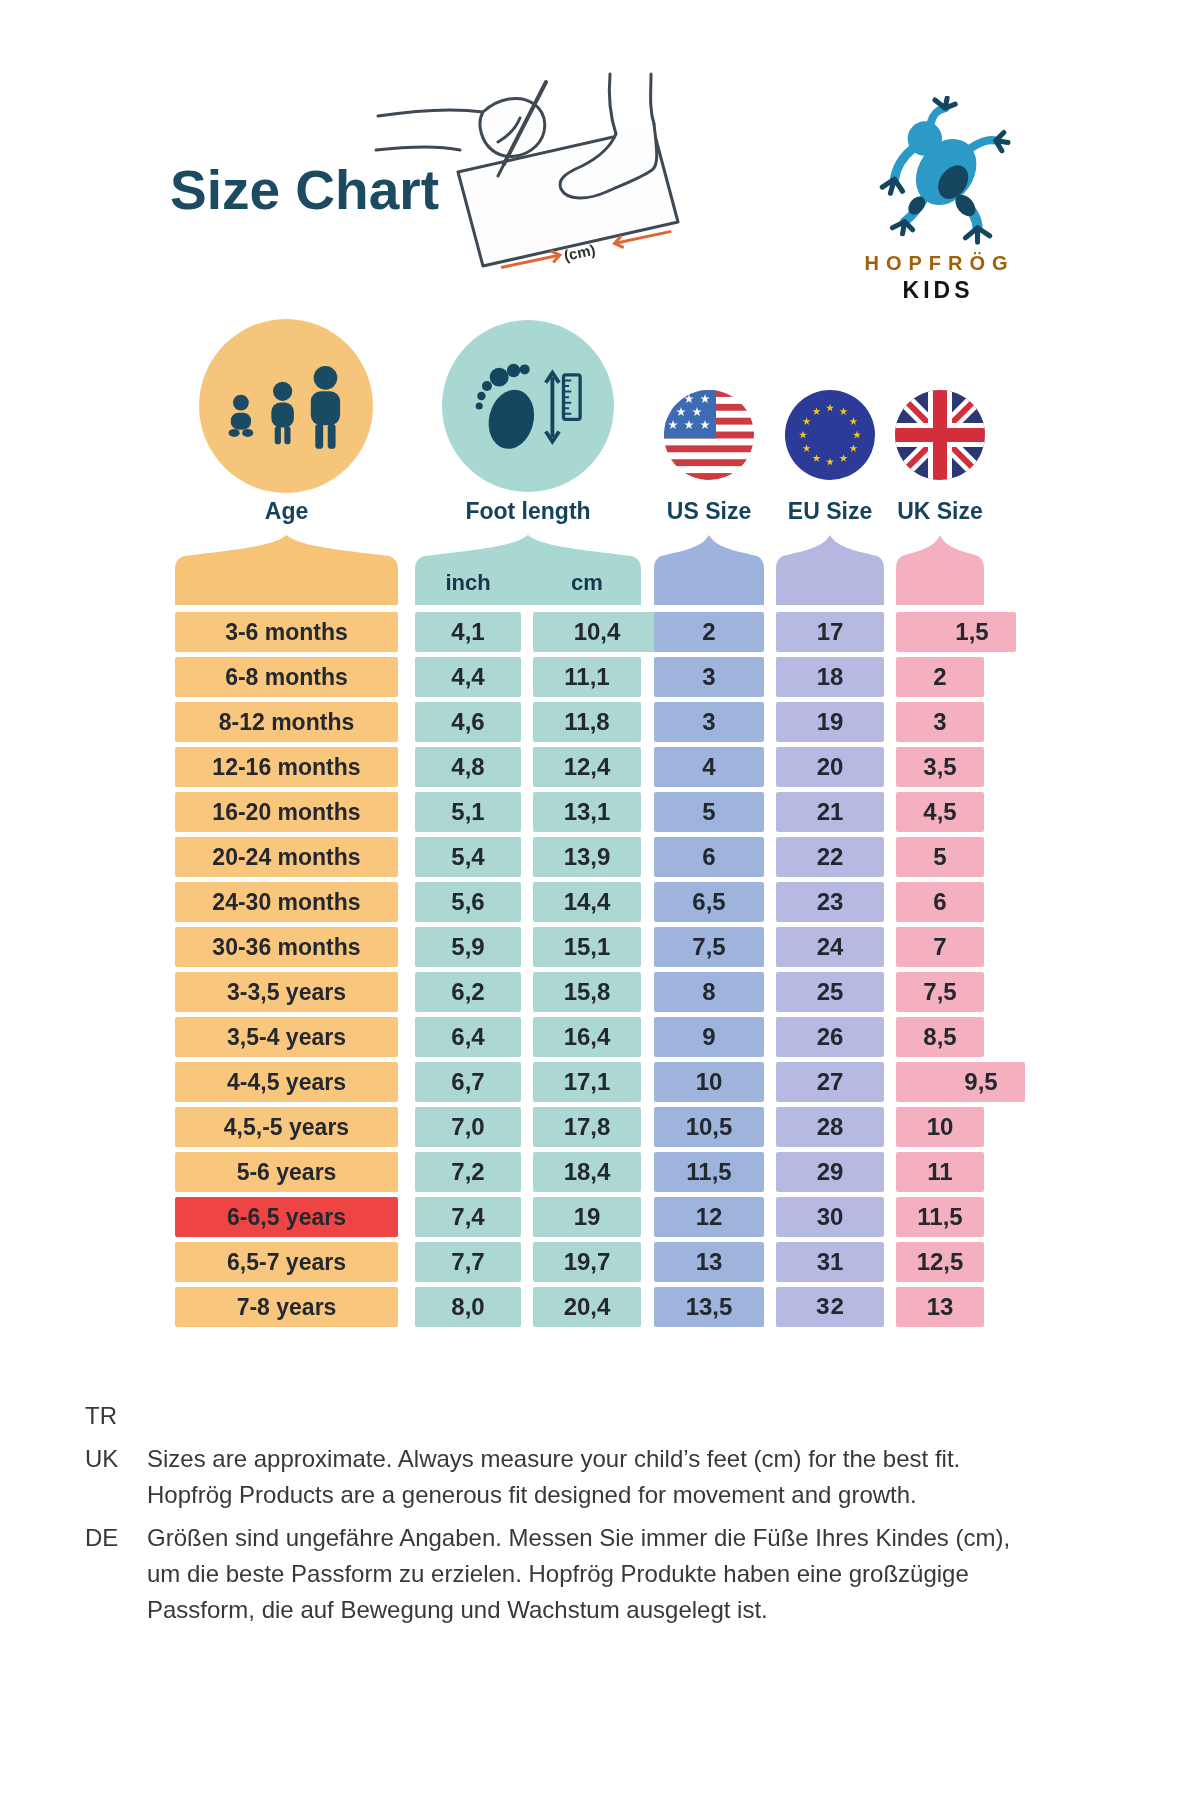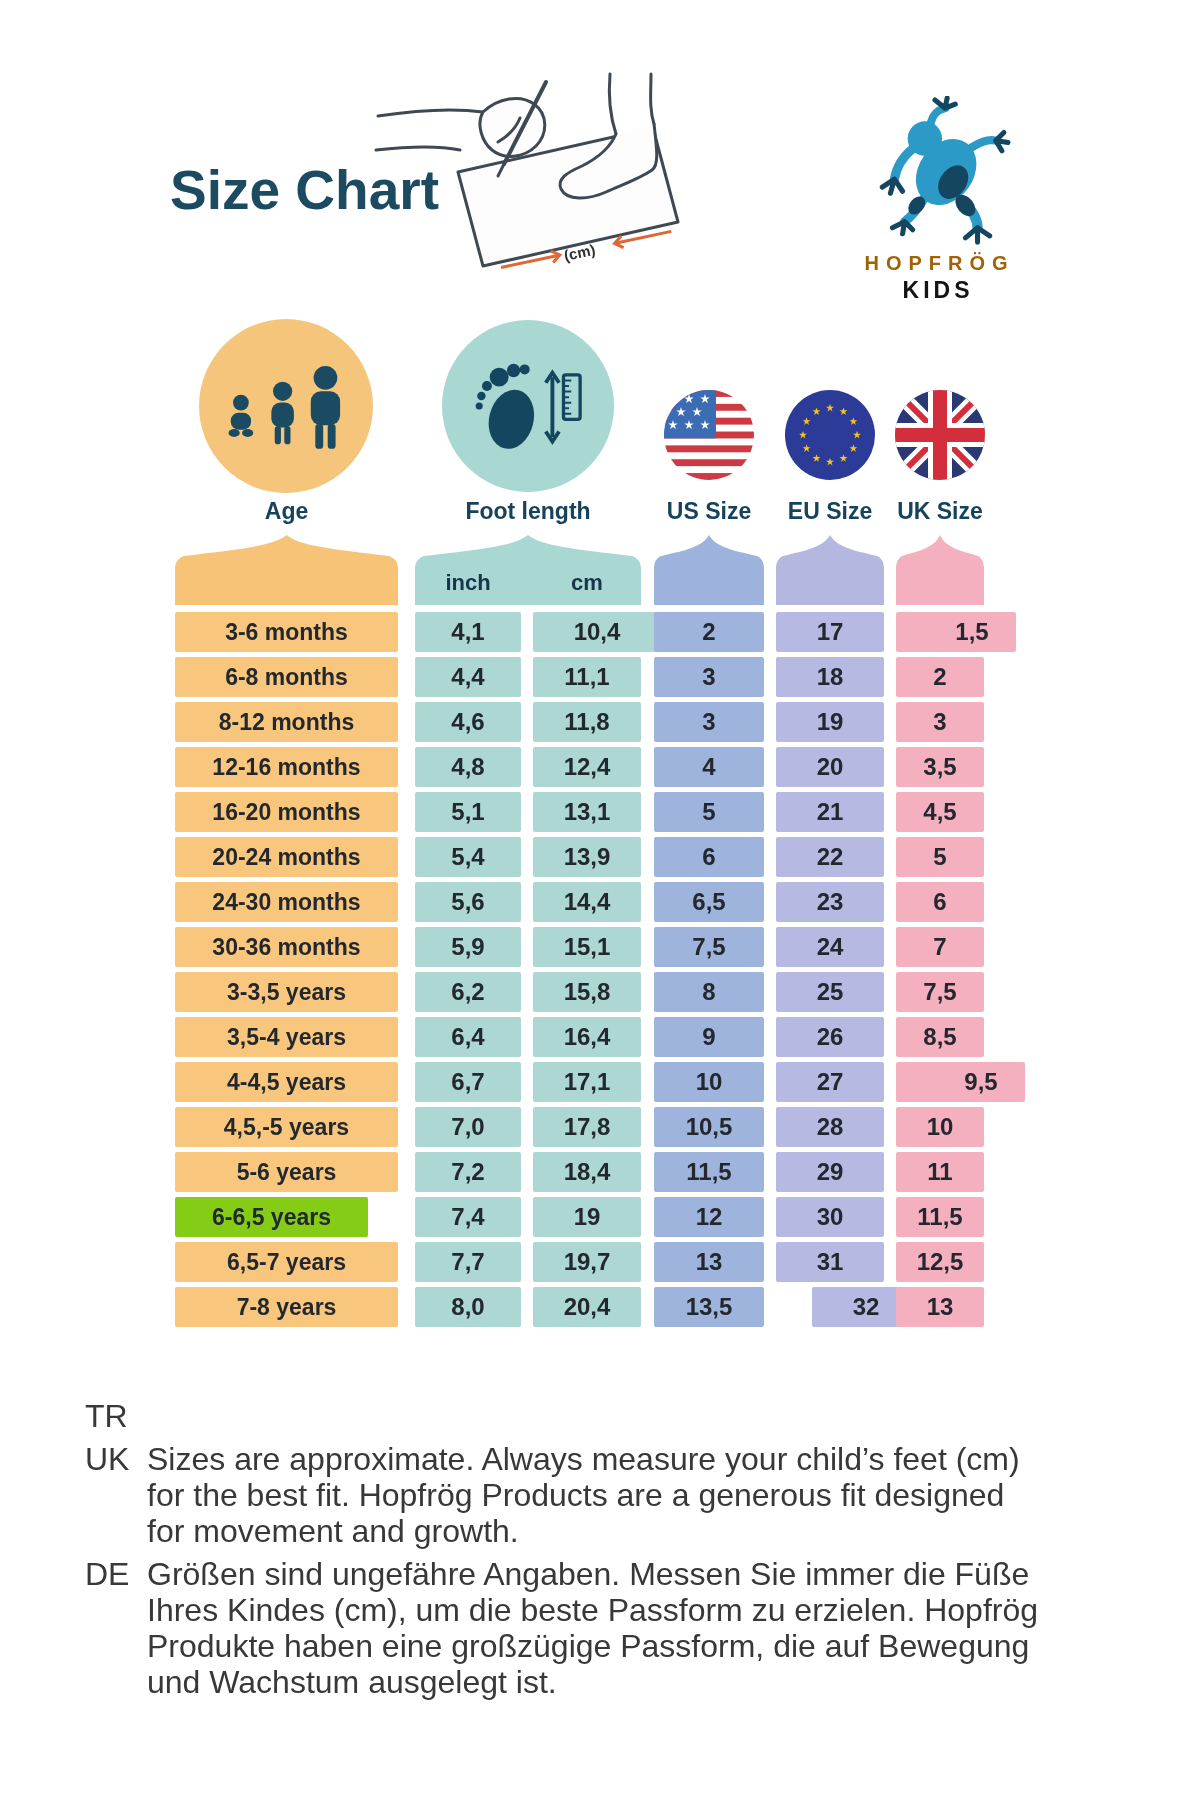--- a/index.html
+++ b/index.html
@@ -49,21 +49,21 @@
            color:#17364D;text-align:center;}
 
   
   .cell{position:absolute;height:40px;border-radius:2px;display:flex;
         align-items:center;justify-content:center;font-size:24px;font-weight:bold;
         color:#23272E;}
   .cell-age{font-size:23px;}
 
   
   .notes{position:absolute;left:85px;top:1398px;width:1005px;color:#383838;}
-  .note{display:flex;margin-bottom:7px;font-size:32px;line-height:36px;}
+  .note{display:flex;margin-bottom:7px;font-size:24px;line-height:36px;}
   .note-lang{width:62px;flex:none;}
   .note-text{width:900px;}
 </style>
 </head>
 <body>
 
 <div class="canvas">
 
   <div class="title">Size Chart</div>
 
@@ -305,37 +305,37 @@
       <div class="cell" style="left: 533px; width: 108px; top: 1107px; background: rgb(172, 215, 211);">17,8</div>
       <div class="cell" style="left: 654px; width: 110px; top: 1107px; background: rgb(159, 180, 221);">10,5</div>
       <div class="cell" style="left: 776px; width: 108px; top: 1107px; background: rgb(182, 186, 226);">28</div>
       <div class="cell" style="left: 896px; width: 88px; top: 1107px; background: rgb(245, 176, 191);">10</div>
       <div class="cell cell-age" style="left: 175px; width: 223px; top: 1152px; background: rgb(248, 199, 125);">5-6 years</div>
       <div class="cell" style="left: 415px; width: 106px; top: 1152px; background: rgb(172, 215, 211);">7,2</div>
       <div class="cell" style="left: 533px; width: 108px; top: 1152px; background: rgb(172, 215, 211);">18,4</div>
       <div class="cell" style="left: 654px; width: 110px; top: 1152px; background: rgb(159, 180, 221);">11,5</div>
       <div class="cell" style="left: 776px; width: 108px; top: 1152px; background: rgb(182, 186, 226);">29</div>
       <div class="cell" style="left: 896px; width: 88px; top: 1152px; background: rgb(245, 176, 191);">11</div>
-      <div class="cell cell-age" style="left: 175px; width: 193px; top: 1197px; background: #84cc16;">6-6,5 years</div>
+      <div class="cell cell-age" style="left: 175px; width: 223px; top: 1197px; background: #ef4444;">6-6,5 years</div>
       <div class="cell" style="left: 415px; width: 106px; top: 1197px; background: rgb(172, 215, 211);">7,4</div>
       <div class="cell" style="left: 533px; width: 108px; top: 1197px; background: rgb(172, 215, 211);">19</div>
       <div class="cell" style="left: 654px; width: 110px; top: 1197px; background: rgb(159, 180, 221);">12</div>
       <div class="cell" style="left: 776px; width: 108px; top: 1197px; background: rgb(182, 186, 226);">30</div>
       <div class="cell" style="left: 896px; width: 88px; top: 1197px; background: rgb(245, 176, 191);">11,5</div>
       <div class="cell cell-age" style="left: 175px; width: 223px; top: 1242px; background: rgb(248, 199, 125);">6,5-7 years</div>
       <div class="cell" style="left: 415px; width: 106px; top: 1242px; background: rgb(172, 215, 211);">7,7</div>
       <div class="cell" style="left: 533px; width: 108px; top: 1242px; background: rgb(172, 215, 211);">19,7</div>
       <div class="cell" style="left: 654px; width: 110px; top: 1242px; background: rgb(159, 180, 221);">13</div>
       <div class="cell" style="left: 776px; width: 108px; top: 1242px; background: rgb(182, 186, 226);">31</div>
       <div class="cell" style="left: 896px; width: 88px; top: 1242px; background: rgb(245, 176, 191);">12,5</div>
       <div class="cell cell-age" style="left: 175px; width: 223px; top: 1287px; background: rgb(248, 199, 125);">7-8 years</div>
       <div class="cell" style="left: 415px; width: 106px; top: 1287px; background: rgb(172, 215, 211);">8,0</div>
       <div class="cell" style="left: 533px; width: 108px; top: 1287px; background: rgb(172, 215, 211);">20,4</div>
       <div class="cell" style="left: 654px; width: 110px; top: 1287px; background: rgb(159, 180, 221);">13,5</div>
-      <div class="cell" style="left: 812px; width: 108px; top: 1287px; background: rgb(182, 186, 226);">32</div>
+      <div class="cell" style="left: 776px; width: 108px; top: 1287px; background: rgb(182, 186, 226); font-family: Liberation Mono, monospace;">32</div>
       <div class="cell" style="left: 896px; width: 88px; top: 1287px; background: rgb(245, 176, 191);">13</div>
     </div>
 
   <div class="notes">
     <div class="note">
       <div class="note-lang">TR</div>
     </div>
     <div class="note">
       <div class="note-lang">UK</div>
       <div class="note-text">Sizes are approximate. Always measure your child’s feet (cm) for the best fit. Hopfrög Products are a generous fit designed for movement and growth.</div>

